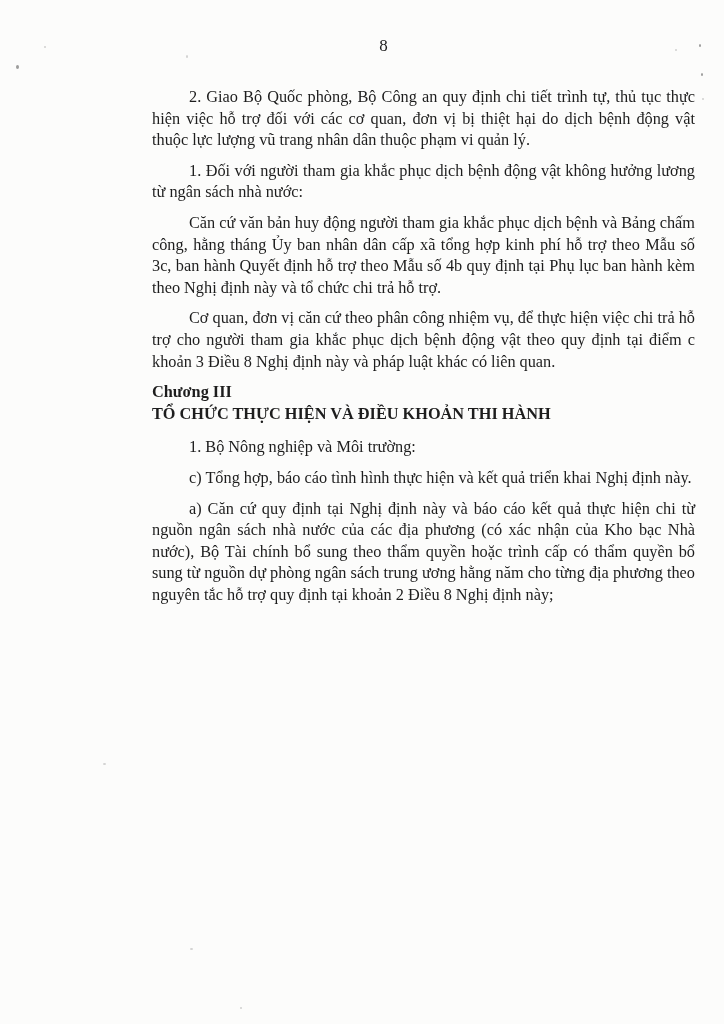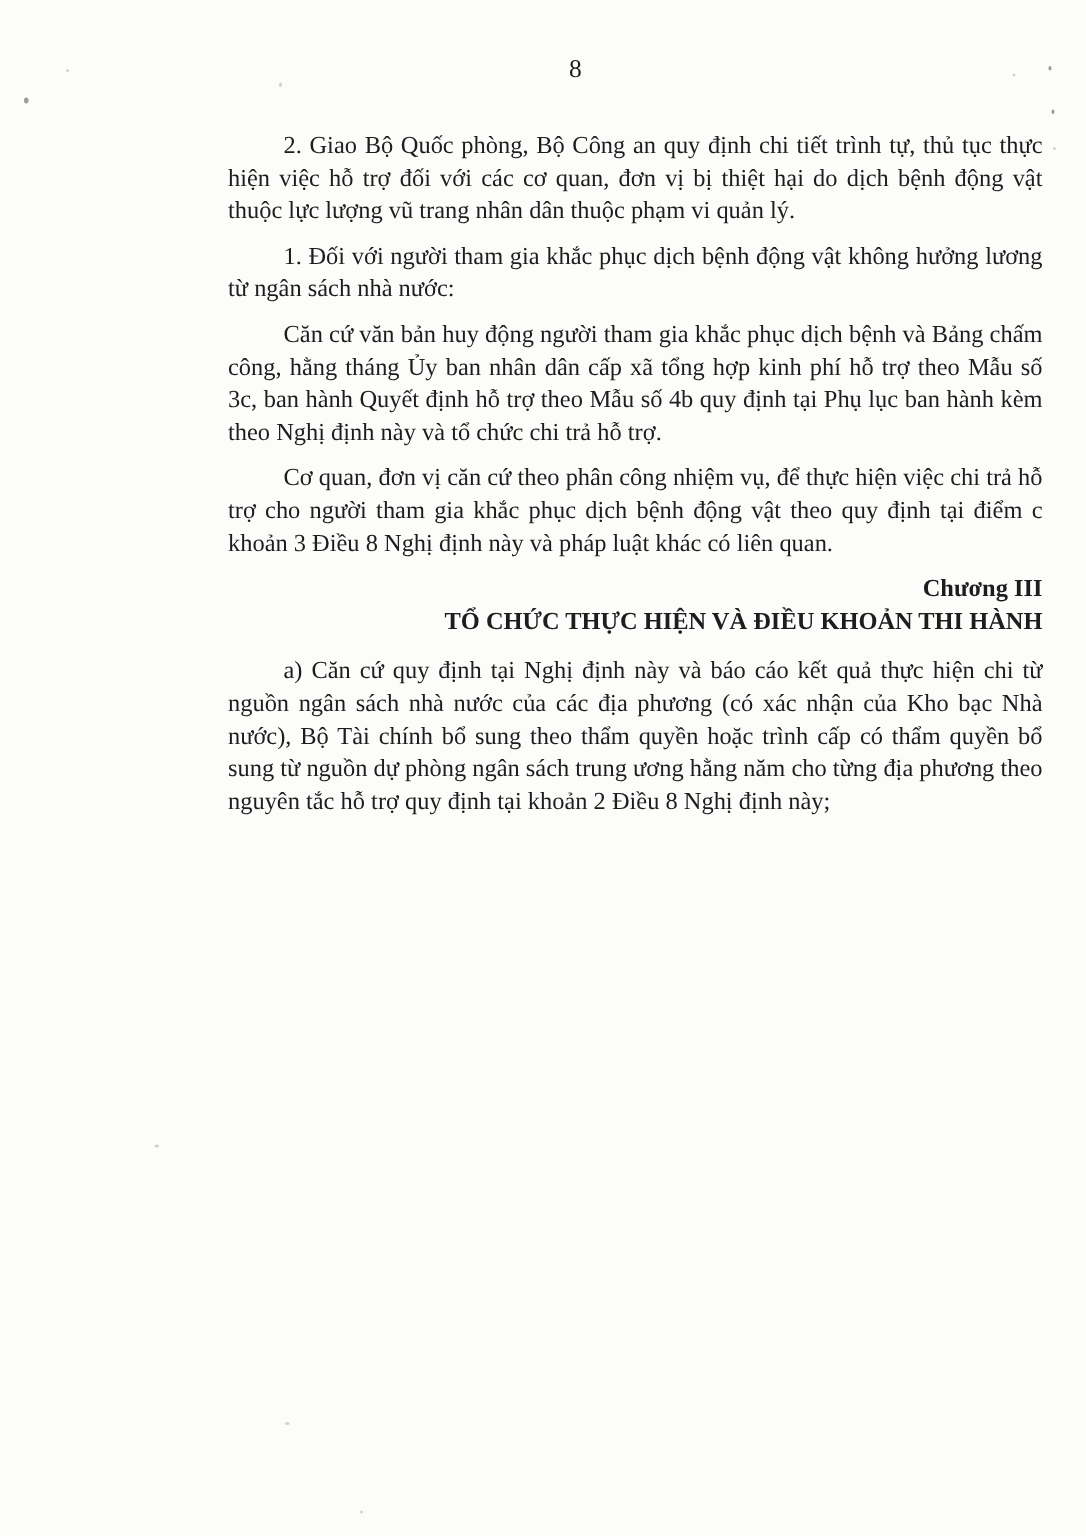--- a/index.html
+++ b/index.html
@@ -35,26 +35,26 @@
     width: 543px;
     text-align: justify;
     margin-left: 40px;
   }
   .content p {
     margin: 0 0 9px 0;
     text-indent: 37px;
   }
   .bold { font-weight: bold; }
   .chapter-label {
-    text-align: right;
+    text-align: left;
     text-indent: 0 !important;
     margin: 8px 0 0 0 !important;
   }
   .chapter-title {
-    text-align: right;
+    text-align: left;
     text-indent: 0 !important;
     margin: 0 0 12px 0 !important;
   }
   .speck {
     position: absolute;
     border-radius: 50%;
     background: rgba(40, 40, 40, 0.45);
   }
   .speck.faint { background: rgba(60, 60, 60, 0.22); }
 </style>
@@ -65,20 +65,22 @@
 
   <div class="page-number">8</div>
 
   <div class="content">
     <p>2. Giao Bộ Quốc phòng, Bộ Công an quy định chi tiết trình tự, thủ tục thực hiện việc hỗ trợ đối với các cơ quan, đơn vị bị thiệt hại do dịch bệnh động vật thuộc lực lượng vũ trang nhân dân thuộc phạm vi quản lý.</p>
     <p>1. Đối với người tham gia khắc phục dịch bệnh động vật không hưởng lương từ ngân sách nhà nước:</p>
     <p>Căn cứ văn bản huy động người tham gia khắc phục dịch bệnh và Bảng chấm công, hằng tháng Ủy ban nhân dân cấp xã tổng hợp kinh phí hỗ trợ theo Mẫu số 3c, ban hành Quyết định hỗ trợ theo Mẫu số 4b quy định tại Phụ lục ban hành kèm theo Nghị định này và tổ chức chi trả hỗ trợ.</p>
     <p>Cơ quan, đơn vị căn cứ theo phân công nhiệm vụ, để thực hiện việc chi trả hỗ trợ cho người tham gia khắc phục dịch bệnh động vật theo quy định tại điểm c khoản 3 Điều 8 Nghị định này và pháp luật khác có liên quan.</p>
     <p class="bold chapter-label">Chương III</p>
     <p class="bold chapter-title">TỔ CHỨC THỰC HIỆN VÀ ĐIỀU KHOẢN THI HÀNH</p>
+    <p>1. Bộ Nông nghiệp và Môi trường:</p>
+    <p>c) Tổng hợp, báo cáo tình hình thực hiện và kết quả triển khai Nghị định này.</p>
     <p>a) Căn cứ quy định tại Nghị định này và báo cáo kết quả thực hiện chi từ nguồn ngân sách nhà nước của các địa phương (có xác nhận của Kho bạc Nhà nước), Bộ Tài chính bổ sung theo thẩm quyền hoặc trình cấp có thẩm quyền bổ sung từ nguồn dự phòng ngân sách trung ương hằng năm cho từng địa phương theo nguyên tắc hỗ trợ quy định tại khoản 2 Điều 8 Nghị định này;</p>
   </div>
 
   <div class="speck" style="left:16px;  top:65px;  width:3px; height:4px;"></div>
   <div class="speck faint" style="left:44px;  top:46px;  width:2px; height:2px;"></div>
   <div class="speck faint" style="left:186px; top:55px;  width:2px; height:3px;"></div>
   <div class="speck faint" style="left:675px; top:49px;  width:2px; height:2px;"></div>
   <div class="speck" style="left:699px; top:44px;  width:2px; height:3px;"></div>
   <div class="speck" style="left:701px; top:73px;  width:2px; height:3px;"></div>
   <div class="speck faint" style="left:702px; top:98px;  width:2px; height:2px;"></div>

